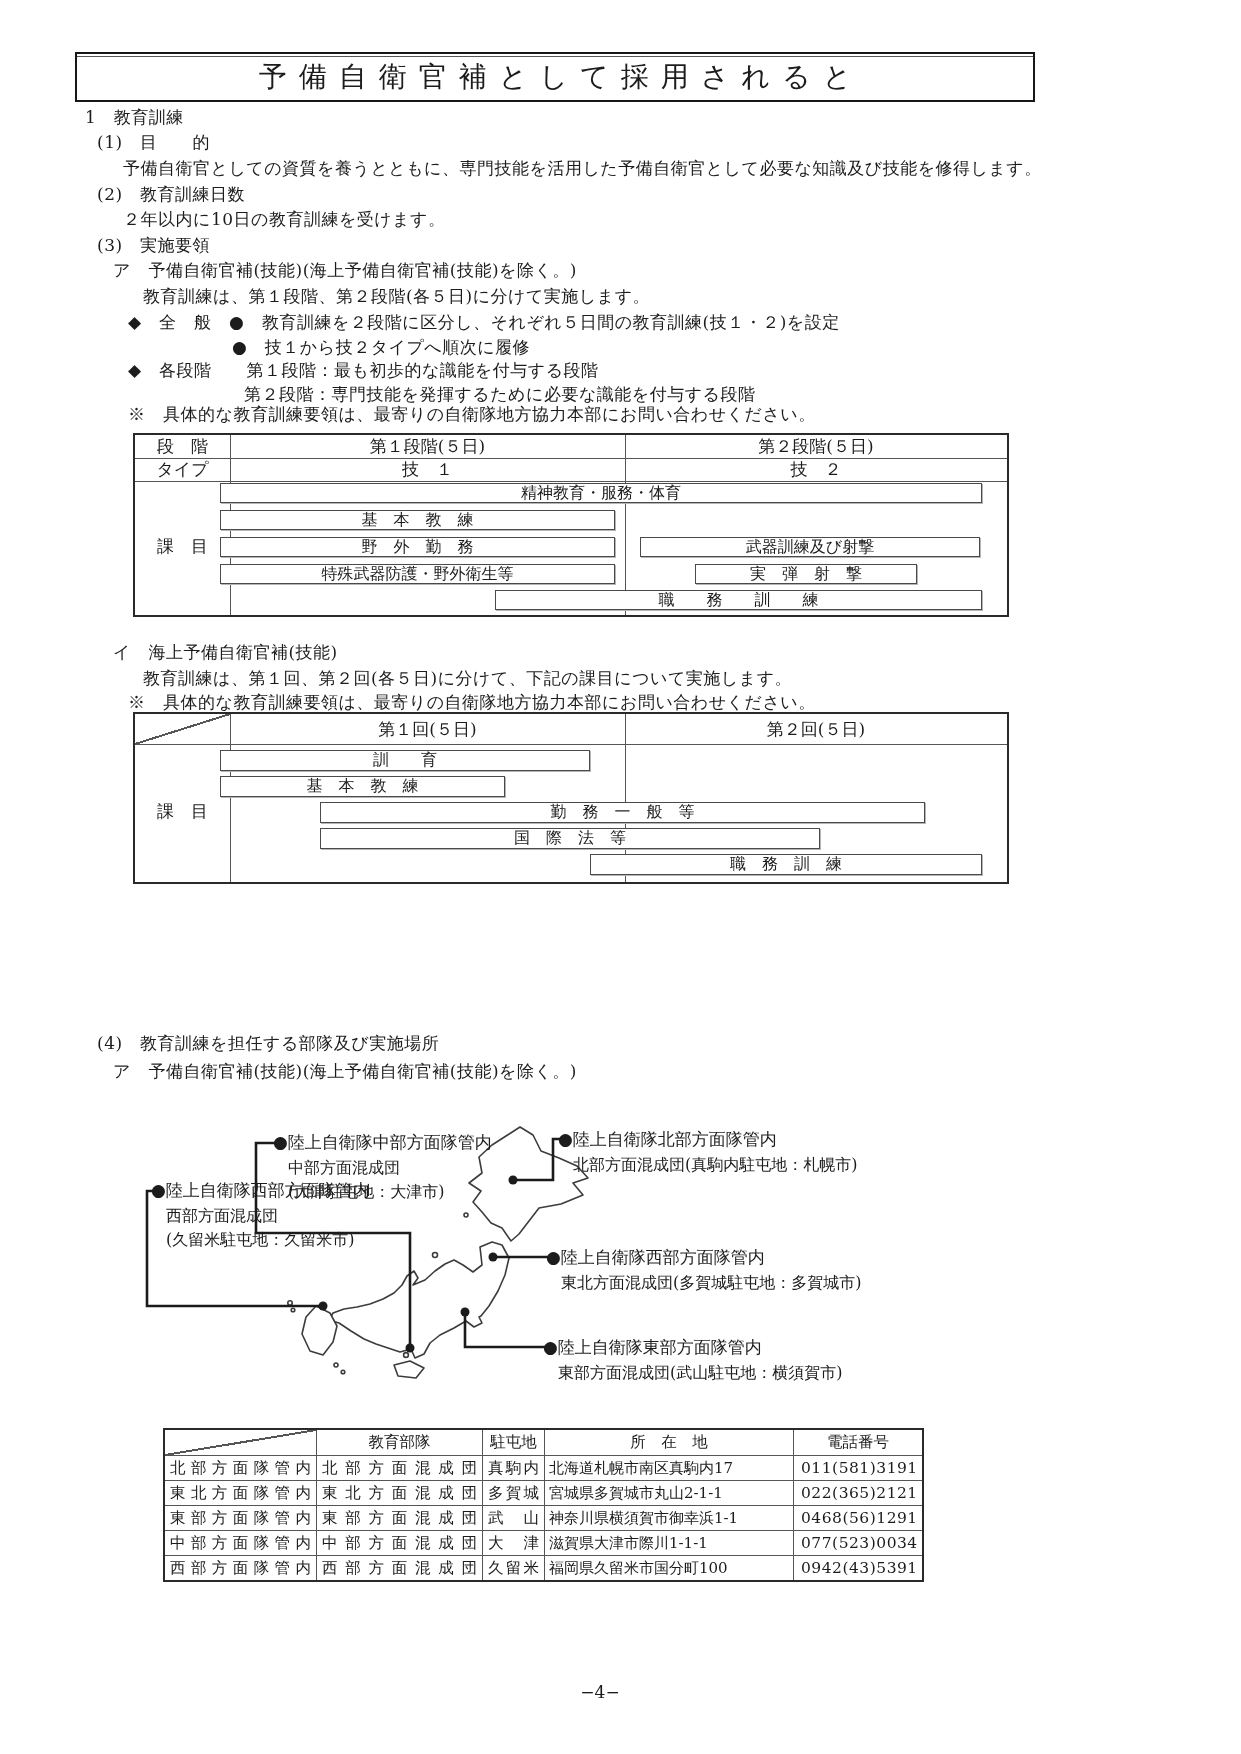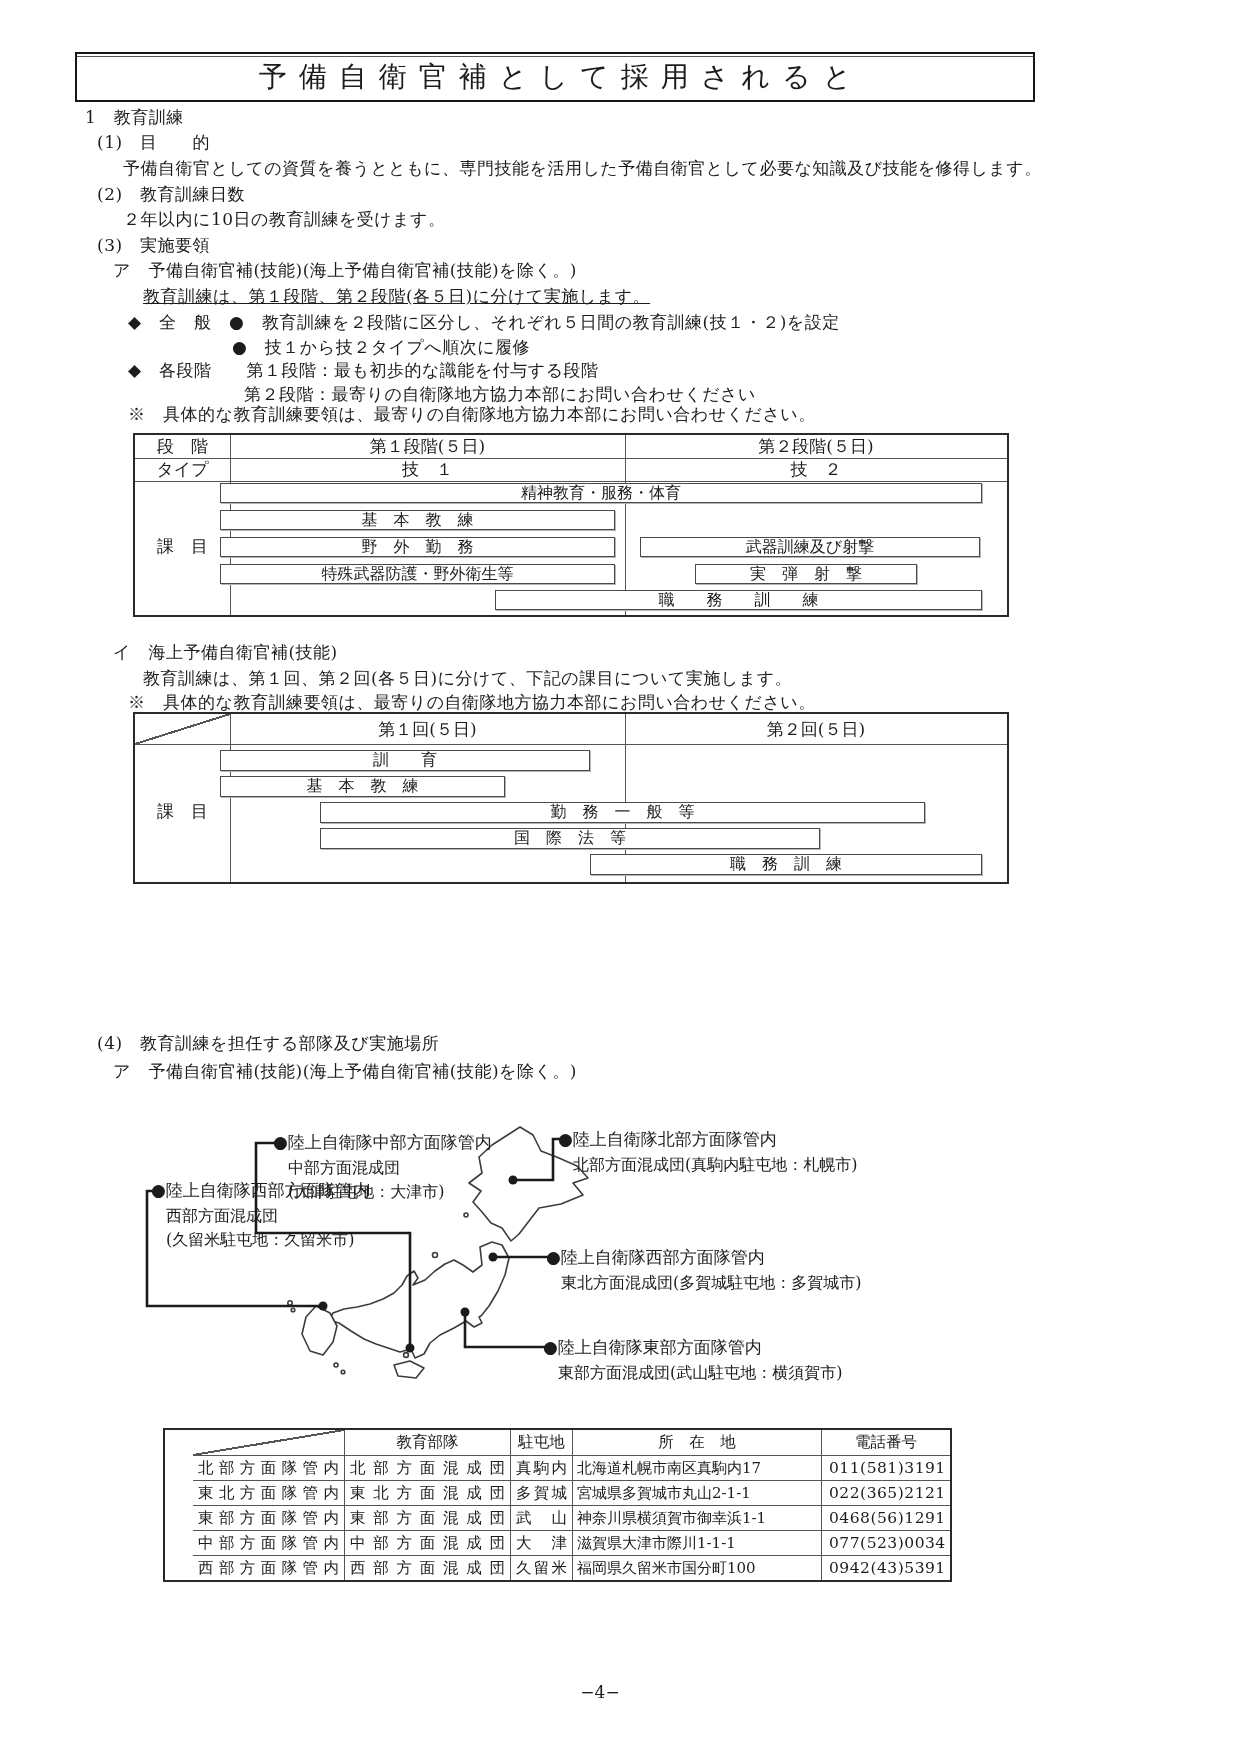--- a/index.html
+++ b/index.html
@@ -18,21 +18,21 @@
   .bar{position:absolute;height:20px;border:1.5px solid #4a4a4a;background:#fff;
        box-shadow:1px 1px 0 #b5b5b5;display:flex;align-items:center;justify-content:center;
        font-size:16px;white-space:nowrap;box-sizing:border-box;}
   .diagbg{background-image:linear-gradient(to bottom right,transparent calc(50% - 1px),#555 calc(50% - 1px),#555 calc(50% + 1px),transparent calc(50% + 1px));}
   .mapwrap{position:absolute;left:130px;top:1075px;width:930px;height:340px;}
   .mapwrap svg{position:absolute;left:0;top:0;}
   .callout{position:absolute;font-size:17px;line-height:27px;white-space:nowrap;}
   .callout .sub{font-size:16px;padding-left:15px;line-height:24px;}
   .t3{position:absolute;left:163px;top:1428px;display:grid;
       grid-template-columns:152px 166px 62px 249px 128px;
-      border:2px solid #2a2a2a;font-size:15.5px;background:#fff;padding-left:28px;}
+      border:2px solid #2a2a2a;font-size:15.5px;background:#fff;}
   .t3 > div{border-right:1.5px solid #555;border-bottom:1.5px solid #555;height:24px;
             line-height:24px;text-align:center;overflow:hidden;white-space:nowrap;box-sizing:content-box;}
   .t3 > div.hd{height:25px;line-height:25px;}
   .t3 > div:nth-child(5n){border-right:none;}
   .t3 > div:nth-last-child(-n+5){border-bottom:none;}
   .t3 .just{text-align:justify;text-align-last:justify;padding:0 5px;}
   .t3 .addr{text-align:left;padding-left:4px;font-size:15px;}
   .t3 .tel{text-align:left;padding-left:7px;letter-spacing:0.5px;}
   .footer{position:absolute;left:0;width:1200px;top:1682px;text-align:center;font-size:17px;}
 </style>
@@ -45,25 +45,25 @@
     <span>予備自衛官補として採用されると</span>
   </div>
 
   <div class="line" style="left:85px;top:106px;">1　教育訓練</div>
   <div class="line" style="left:97px;top:131px;">(1)　目　　的</div>
   <div class="line" style="left:123px;top:157px;">予備自衛官としての資質を養うとともに、専門技能を活用した予備自衛官として必要な知識及び技能を修得します。</div>
   <div class="line" style="left:97px;top:183px;">(2)　教育訓練日数</div>
   <div class="line" style="left:123px;top:208px;">２年以内に10日の教育訓練を受けます。</div>
   <div class="line" style="left:97px;top:234px;">(3)　実施要領</div>
   <div class="line" style="left:113px;top:259px;">ア　予備自衛官補(技能)(海上予備自衛官補(技能)を除く。)</div>
-  <div class="line" style="left:143px;top:285px;text-decoration:underline;">教育訓練は、第１段階、第２段階(各５日)に分けて実施します。</div>
+  <div class="line" style="left:143px;top:285px;">教育訓練は、第１段階、第２段階(各５日)に分けて実施します。</div>
   <div class="line" style="left:128px;top:311px;">◆　全　般　●　教育訓練を２段階に区分し、それぞれ５日間の教育訓練(技１・２)を設定</div>
   <div class="line" style="left:232px;top:336px;">●　技１から技２タイプへ順次に履修</div>
   <div class="line" style="left:128px;top:359px;">◆　各段階　　第１段階：最も初歩的な識能を付与する段階</div>
-  <div class="line" style="left:244px;top:383px;">第２段階：最寄りの自衛隊地方協力本部にお問い合わせください</div>
+  <div class="line" style="left:244px;top:383px;">第２段階：専門技能を発揮するために必要な識能を付与する段階</div>
   <div class="line" style="left:128px;top:403px;">※　具体的な教育訓練要領は、最寄りの自衛隊地方協力本部にお問い合わせください。</div>
 
   <div class="tbl" style="left:133px;top:433px;width:872px;height:180px;">
     <div class="vline" style="left:95px;"></div>
     <div class="vline" style="left:490px;"></div>
     <div class="hline" style="top:23px;"></div>
     <div class="hline" style="top:46px;"></div>
     <div class="cell" style="left:0;top:0;width:95px;height:23px;">段　階</div>
     <div class="cell" style="left:95px;top:0;width:395px;height:23px;">第１段階(５日)</div>
     <div class="cell" style="left:490px;top:0;width:382px;height:23px;">第２段階(５日)</div>

